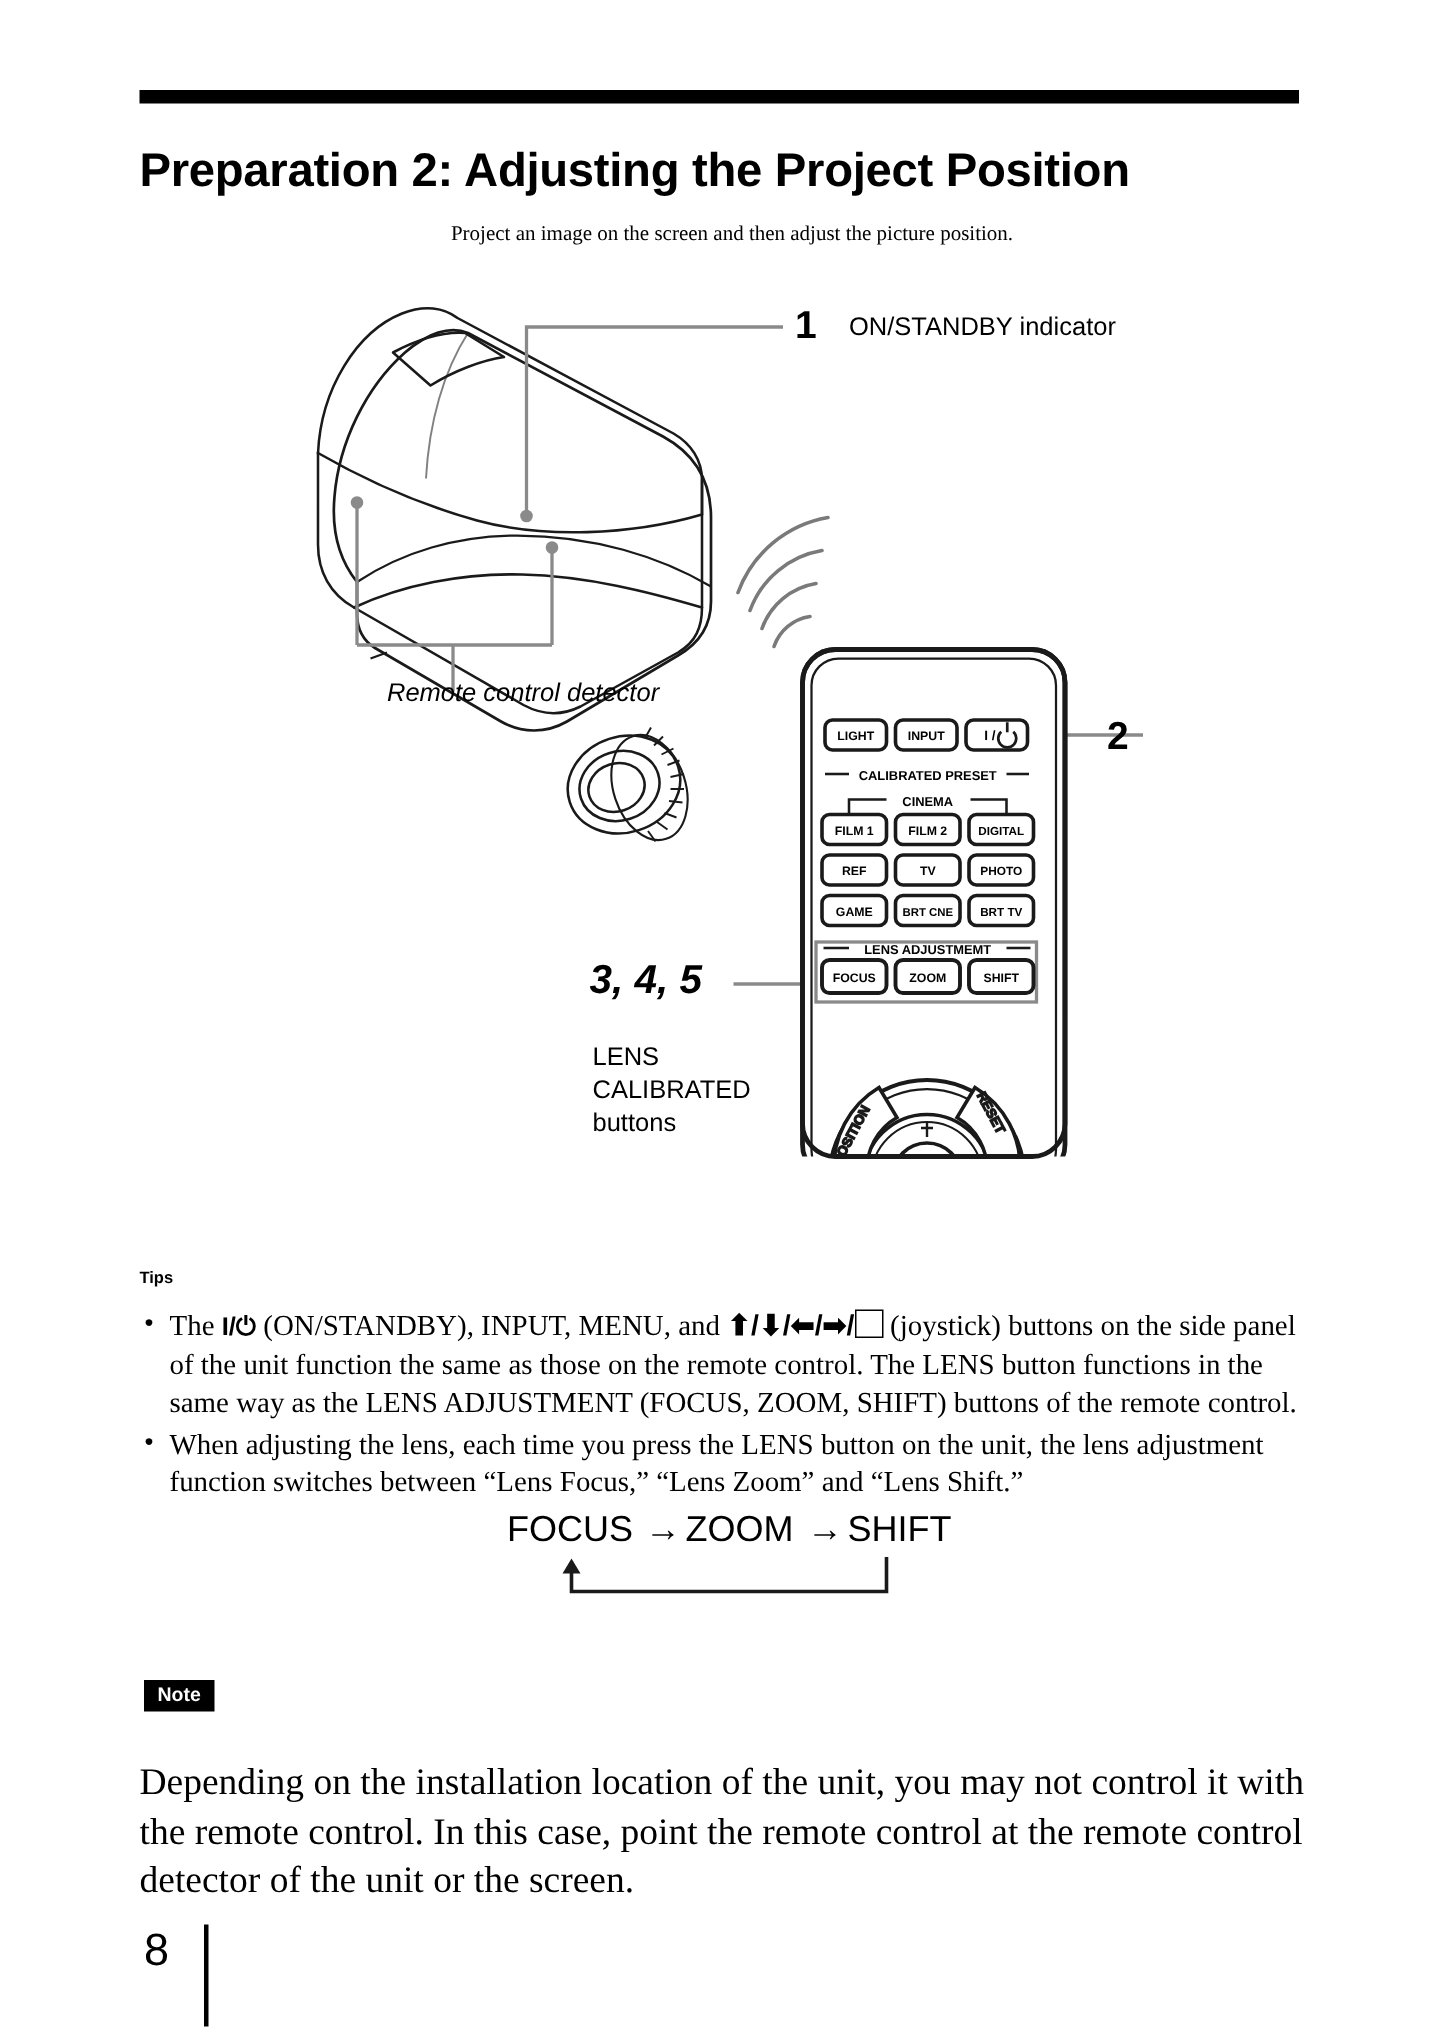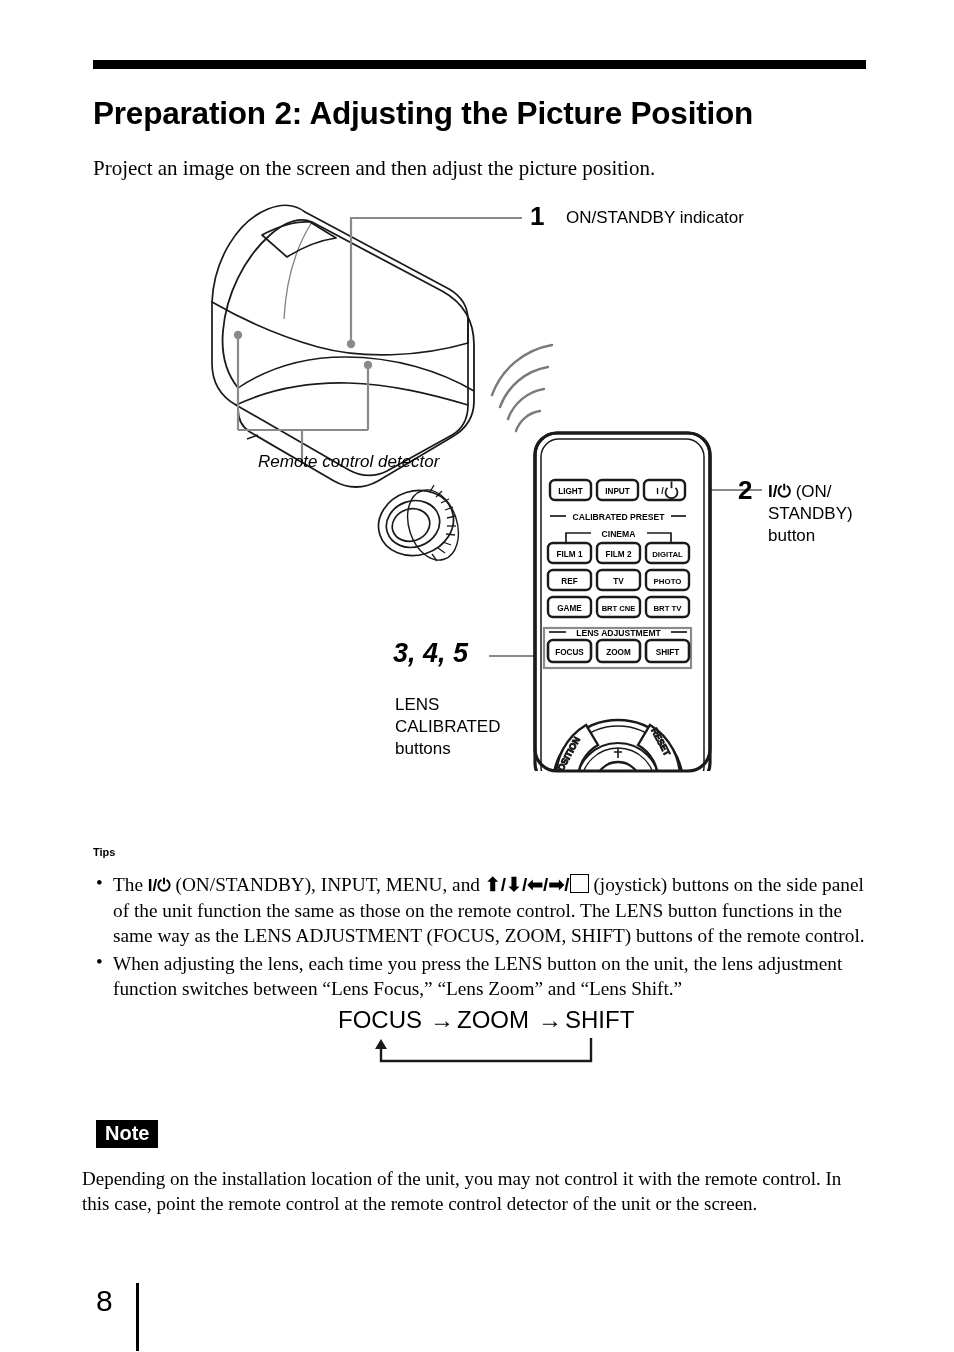--- a/index.html
+++ b/index.html
@@ -39,22 +39,23 @@
     font-size: 31.5px;
     letter-spacing: -0.2px;
     line-height: 1.15;
     white-space: nowrap;
   }
   .intro {
     position: absolute;
     left: 93px;
     top: 134px;
     width: 790px;
-    font-size: 21px;
+    font-size: 14px;
     line-height: 1.3;
+    text-align: center;
   }
 
   
   .figure {
     position: absolute;
     left: 0;
     top: 185px;
     width: 954px;
     height: 610px;
   }
@@ -154,30 +155,30 @@
 
   
   .note-badge {
     position: absolute;
     left: 96px;
     top: 1120px;
     background: #000000;
     color: #ffffff;
     font-family: "Liberation Sans", sans-serif;
     font-weight: bold;
-    font-size: 20px;
+    font-size: 13px;
     padding: 3px 9px 4px 9px;
     line-height: 1.05;
   }
   .note-body {
     position: absolute;
-    left: 82px;
+    left: 93px;
     top: 1148px;
     width: 790px;
-    font-size: 19px;
+    font-size: 25px;
     line-height: 1.30;
   }
 
   
   .page-num {
     position: absolute;
     left: 96px;
     top: 1286px;
     font-family: "Liberation Sans", sans-serif;
     font-size: 30px;
@@ -193,21 +194,21 @@
   }
 
   
 </style>
 </head>
 <body>
 
 <div class="page">
 
   <div class="title-rule"></div>
-  <h1 class="page-title">Preparation 2: Adjusting the Picture Position</h1>
+  <h1 class="page-title">Preparation 2: Adjusting the Project Position</h1>
   <p class="intro">Project an image on the screen and then adjust the picture position.</p>
 
   <div class="figure">
 
     <svg class="fig-svg" width="954" height="610" viewBox="0 0 954 610">
 
       <g fill="none" stroke="#1a1a1a" stroke-width="1.7" stroke-linejoin="round" stroke-linecap="round">
 
         <path d="M212,117 C214,74 238,36 268,24 C283,18 296,20 305,27
                  L449,104 C461,111 468,122 468,135
@@ -398,25 +399,20 @@
         <rect x="535" y="248" width="175" height="338" rx="22" ry="22" fill="none" stroke="#1a1a1a" stroke-width="3.2"></rect>
       </g>
     </svg>
 
     <span class="callout-num" style="left:530px; top:18px;">1</span>
     <span class="callout-text" style="left:566px; top:22px;">ON/STANDBY indicator</span>
 
     <span class="callout-text" style="left:258px; top:266px;font-style:italic;">Remote control detector</span>
 
     <span class="callout-num" style="left:738px; top:292px;">2</span>
-    <div class="callout-text" style="left:768px; top:296px; width:130px;">
-      <span class="sym">I/</span><span class="sym">⏻</span><span> (ON/</span><br>
-      <span>STANDBY)</span><br>
-      <span>button</span>
-    </div>
 
     <span class="callout-num big" style="left:393px; top:455px;font-style:italic;">3, 4, 5</span>
     <div class="callout-text" style="left:395px; top:509px; width:150px;">
       <span>LENS</span><br>
       <span>CALIBRATED</span><br>
       <span>buttons</span>
     </div>
   </div>
 
   <div class="tips-head">Tips</div>

